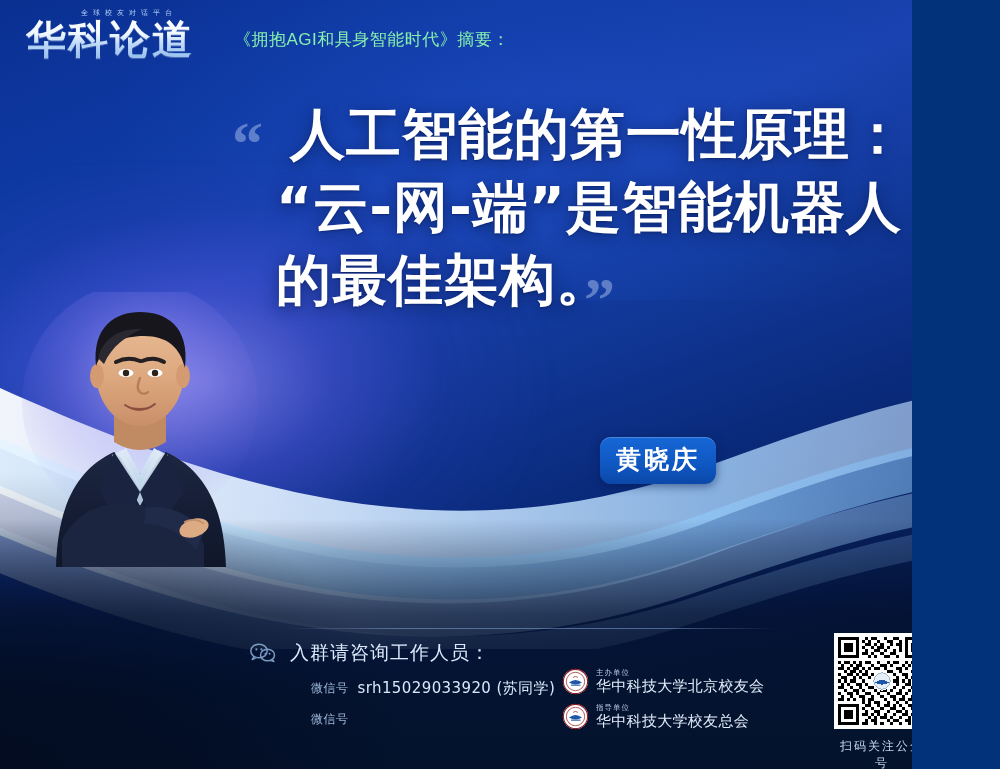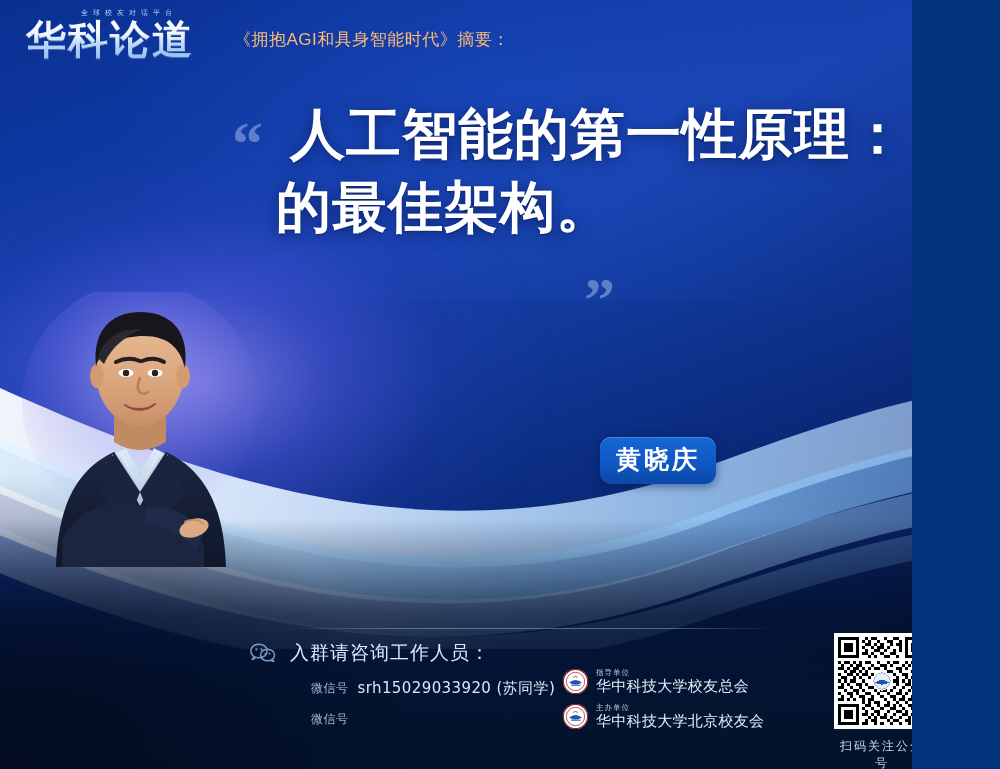--- a/index.html
+++ b/index.html
@@ -54,21 +54,21 @@
     margin-left:14px; opacity:.9; white-space:nowrap;
   }
   .logo-main {
     font-size:40px; font-weight:700; letter-spacing:2px; line-height:1.05;
     background:linear-gradient(180deg,#ffffff 0%,#eaf4ff 38%,#a9cdf5 62%,#6fa7e6 100%);
     -webkit-background-clip:text; background-clip:text; color:transparent;
     text-shadow:0 1px 0 rgba(255,255,255,.25);
     font-family:"DejaVu Sans","Liberation Sans",sans-serif;
   }
   .header-title {
-    font-size:17px; color:#fdba74; letter-spacing:.5px; padding-bottom:9px; white-space:nowrap;
+    font-size:17px; color:#86efac; letter-spacing:.5px; padding-bottom:9px; white-space:nowrap;
   }
 
   
   .quote-wrap { position:absolute; left:232px; top:98px; width:740px; }
   .qmark {
     position:absolute; font-size:62px; font-weight:700; color:rgba(188,206,244,.45);
     line-height:1; font-family:"Liberation Serif","DejaVu Serif",serif;
   }
   .qmark-open { left:0px; top:14px; }
   .qmark-close { left:352px; top:170px; }
@@ -174,20 +174,21 @@
       <div class="logo-main">华科论道</div>
     </div>
     <div class="header-title">《拥抱AGI和具身智能时代》摘要：</div>
   </div>
 
   <div class="quote-wrap">
     <span class="qmark qmark-open">“</span>
     <span class="qmark qmark-close">”</span>
     <div class="quote-lines">
       <div class="qline l1">人工智能的第一性原理：</div>
+      <div class="qline l2">“云-网-端”是智能机器人</div>
       <div class="qline l3">的最佳架构。</div>
     </div>
   </div>
 
   <div class="portrait">
     <svg width="250" height="275" viewBox="0 0 250 275">
       <defs>
         <linearGradient id="suit" x1="0" y1="0" x2="0" y2="1">
           <stop offset="0%" stop-color="#1d2741"></stop>
           <stop offset="60%" stop-color="#141c33"></stop>
@@ -285,38 +286,38 @@
         <svg width="27" height="27" viewBox="0 0 27 27">
           <circle cx="13.5" cy="13.5" r="12.6" fill="#ffffff"></circle>
           <circle cx="13.5" cy="13.5" r="12.1" fill="none" stroke="#8f1d22" stroke-width="1.1"></circle>
           <circle cx="13.5" cy="13.5" r="9.2" fill="none" stroke="#8f1d22" stroke-width="0.7"></circle>
           <path d="M7,14.5 q6.5,-5 13,0 q-6.5,4 -13,0 Z" fill="#1f56a8"></path>
           <path d="M9,16.6 h9.5 v1.1 h-9.5 Z" fill="#1f56a8"></path>
           <path d="M11,9.4 q2.5,-2 5,0" fill="none" stroke="#8f1d22" stroke-width="0.7"></path>
         </svg>
       </span>
       <span class="org-text">
-        <span class="org-kind">指导单位</span>
-        <span class="org-name">华中科技大学校友总会</span>
+        <span class="org-kind">主办单位</span>
+        <span class="org-name">华中科技大学北京校友会</span>
       </span>
     </div>
     <div class="org">
       <span class="org-seal">
         <svg width="27" height="27" viewBox="0 0 27 27">
           <circle cx="13.5" cy="13.5" r="12.6" fill="#ffffff"></circle>
           <circle cx="13.5" cy="13.5" r="12.1" fill="none" stroke="#8f1d22" stroke-width="1.1"></circle>
           <circle cx="13.5" cy="13.5" r="9.2" fill="none" stroke="#8f1d22" stroke-width="0.7"></circle>
           <path d="M7,14.5 q6.5,-5 13,0 q-6.5,4 -13,0 Z" fill="#1f56a8"></path>
           <path d="M9,16.6 h9.5 v1.1 h-9.5 Z" fill="#1f56a8"></path>
           <path d="M11,9.4 q2.5,-2 5,0" fill="none" stroke="#8f1d22" stroke-width="0.7"></path>
         </svg>
       </span>
       <span class="org-text">
-        <span class="org-kind">主办单位</span>
-        <span class="org-name">华中科技大学北京校友会</span>
+        <span class="org-kind">指导单位</span>
+        <span class="org-name">华中科技大学校友总会</span>
       </span>
     </div>
   </div>
 
   <div class="qr-wrap">
     <div class="qr-box">
       <svg width="88" height="88" viewBox="0 0 29 29" shape-rendering="crispEdges">
         <rect width="29" height="29" fill="#fff"></rect>
         <g fill="#000">
           <path d="M0,0h7v7h-7z M1,1v5h5v-5z"></path>

